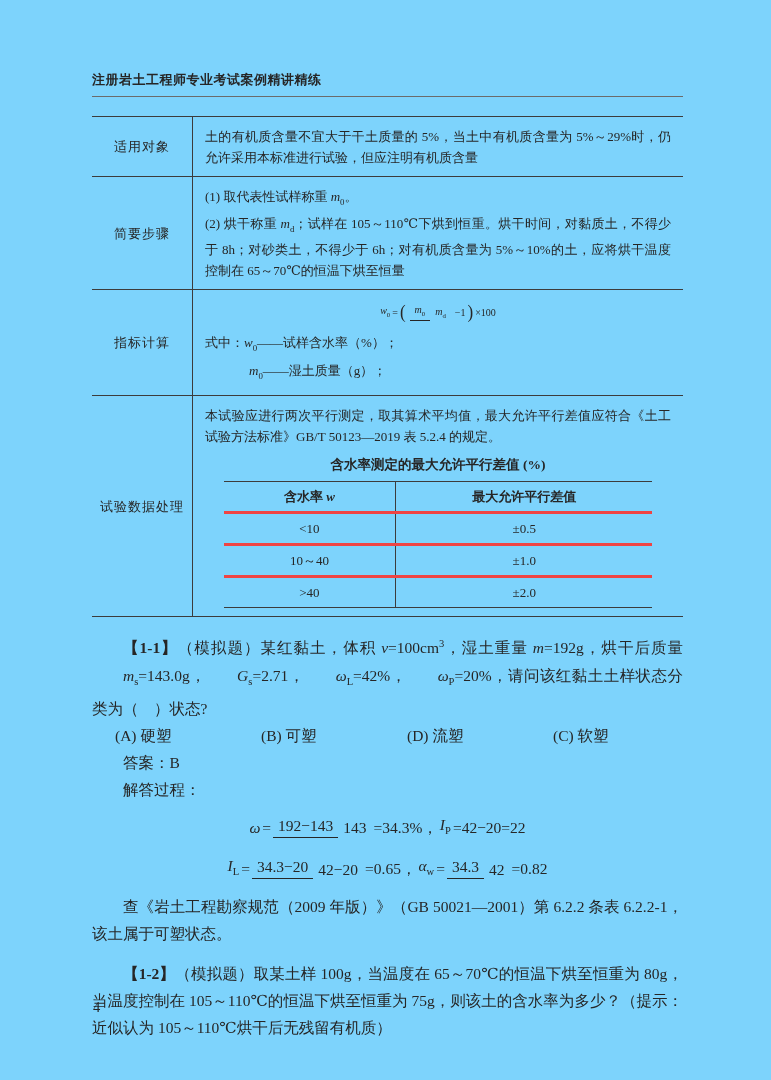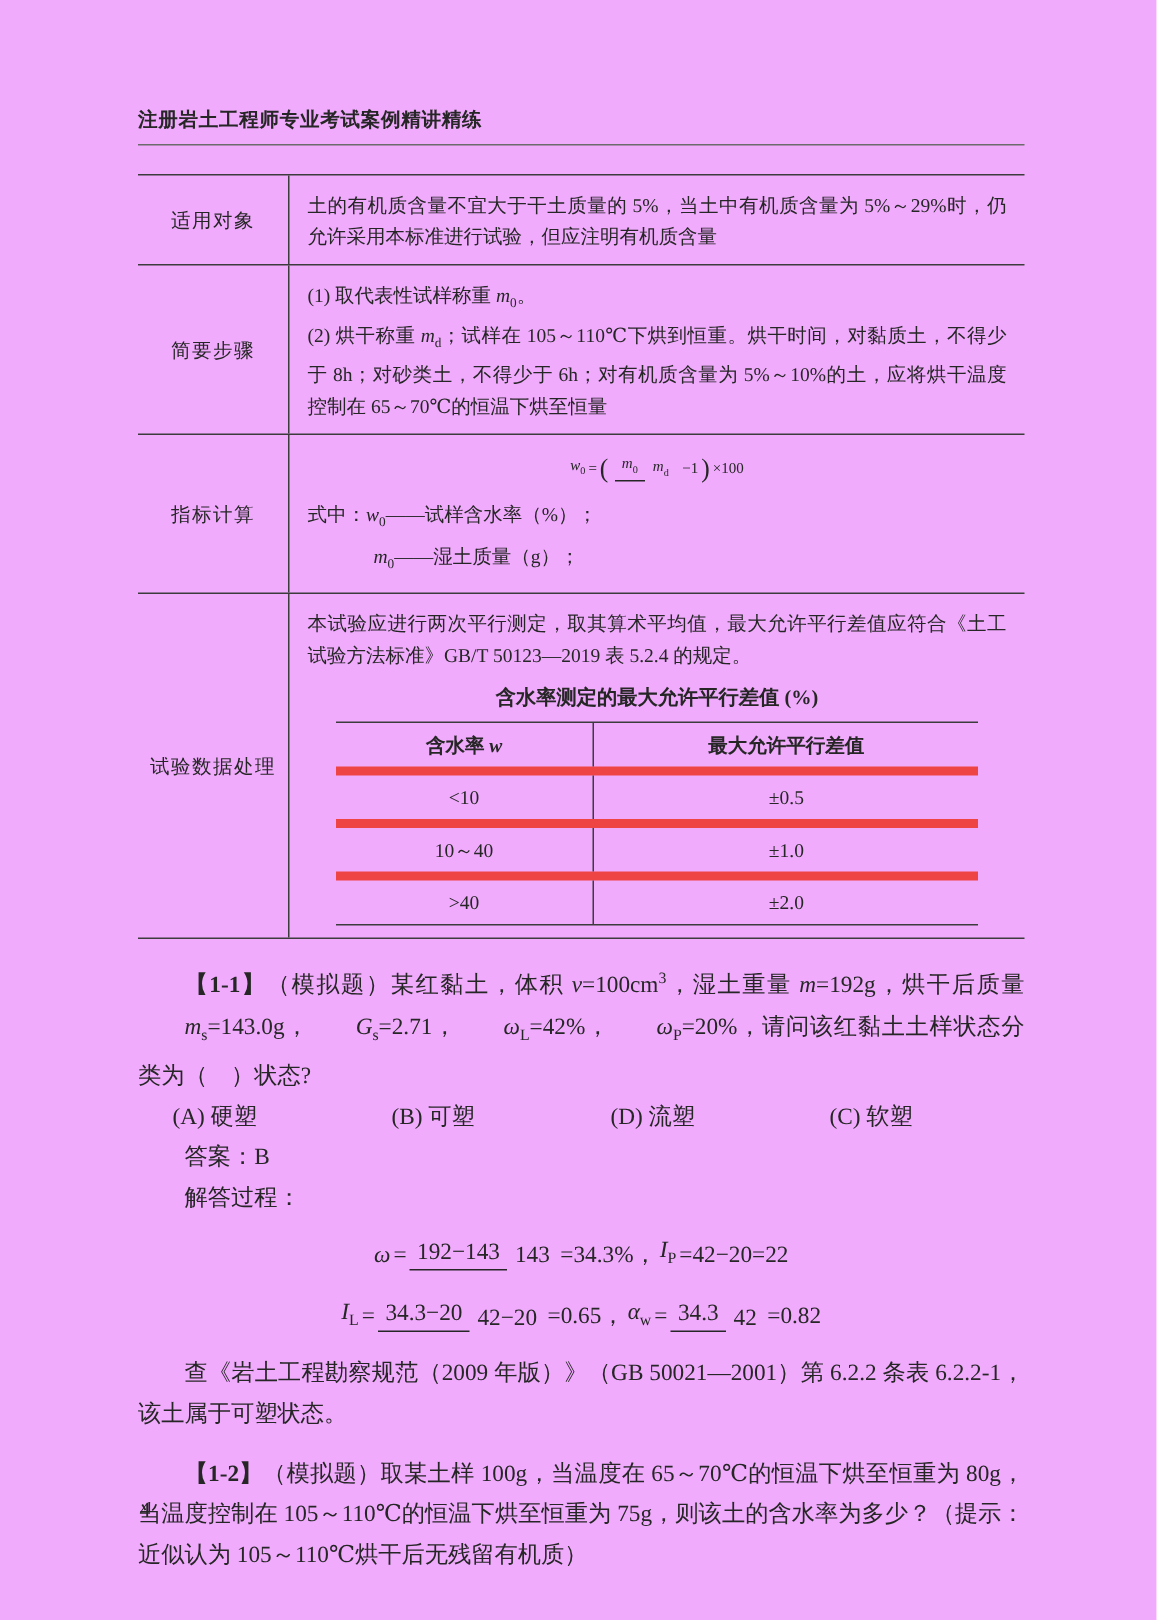--- a/index.html
+++ b/index.html
@@ -1,16 +1,16 @@
 <!DOCTYPE html>
 <html><head>
 <meta charset="utf-8">
 <style>
   html,body{margin:0;padding:0;background:#fff;}
-  .page{width:771px;height:1080px;background:#f0abfc;position:relative;overflow:hidden;
+  .page{width:771px;height:1080px;background:#7dd3fc;position:relative;overflow:hidden;
         font-family:"Liberation Serif","DejaVu Serif",serif;color:#262626;}
   .content{position:absolute;left:92px;top:0;width:591px;}
   .running-header{margin-top:71px;font-size:13px;font-weight:bold;letter-spacing:.5px;}
   .header-rule{border-bottom:1px solid #6b6b6b;margin-top:7px;}
 
   
   .info-table{margin-top:19px;border-top:1.6px solid #3c3c3c;border-bottom:1.6px solid #3c3c3c;
               font-size:13px;line-height:21px;}
   .it-row{display:flex;border-bottom:1px solid #3c3c3c;}
   .it-row:last-child{border-bottom:none;}
@@ -29,21 +29,21 @@
   .bigparen{font-size:170%;font-weight:300;transform:scaleY(1.05);line-height:1;}
   .frac{display:inline-flex;flex-direction:row;align-items:center;text-align:center;margin:0 3px;}
   .fnum{padding:0 5px 2px;border-bottom:1.1px solid #262626;line-height:1.25;}
   .fden{padding:2px 5px 0;line-height:1.25;}
   .def-line{margin:1px 0;font-family:Liberation Serif, serif;}
   .def-cont{padding-left:44px;}
 
   
   .inner-title{text-align:center;font-weight:bold;font-size:13.5px;margin:7px 0 6px;}
   .inner-table{width:92%;margin:0 auto;border-top:1.3px solid #3c3c3c;border-bottom:1.3px solid #3c3c3c;}
-  .in-row{display:flex;border-bottom:6px solid #ef4444;}
+  .in-row{display:flex;border-bottom:3px solid #ef4444;}
   .in-row:last-child{border-bottom:none;}
   .in-c1{flex:0 0 40%;text-align:center;padding:4px 0;border-right:1px solid #3c3c3c;}
   .in-c2{flex:1;text-align:center;padding:4px 0;}
   .in-head{font-weight:bold;}
 
   
   .qsec{margin-top:13px;font-size:15.5px;line-height:27px;}
   .para{margin:0;text-indent:2em;text-align:justify;}
   .options{display:flex;padding-left:23px;gap:16px;}
   .option{width:140px;}

